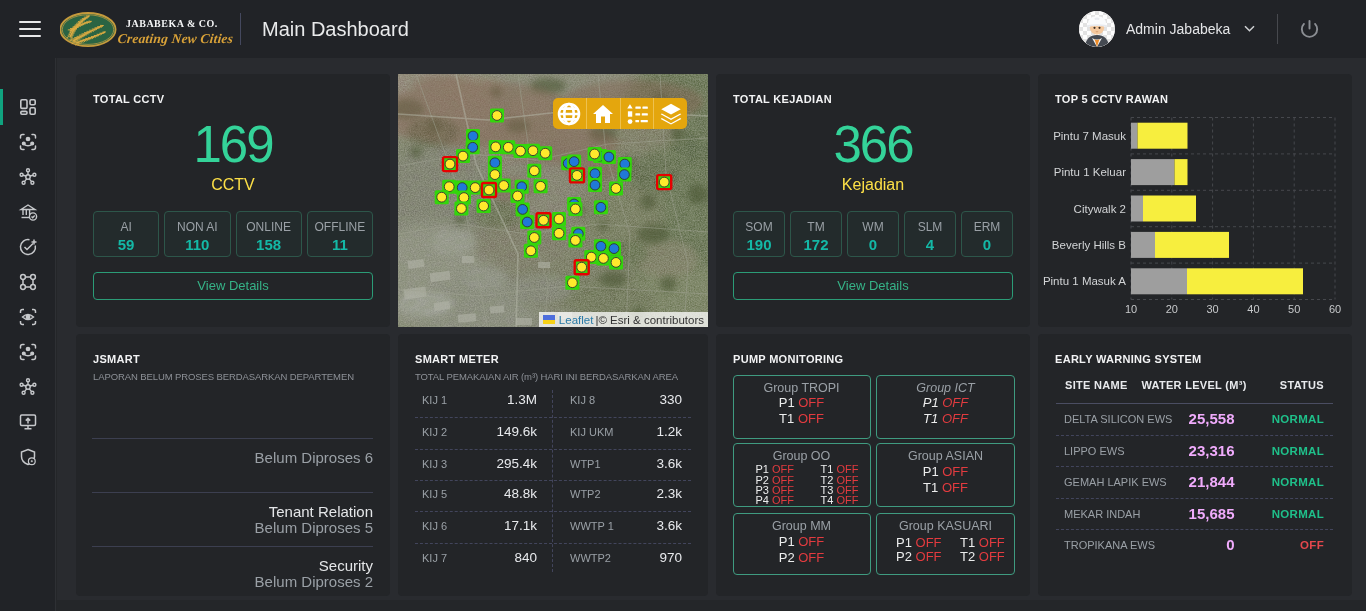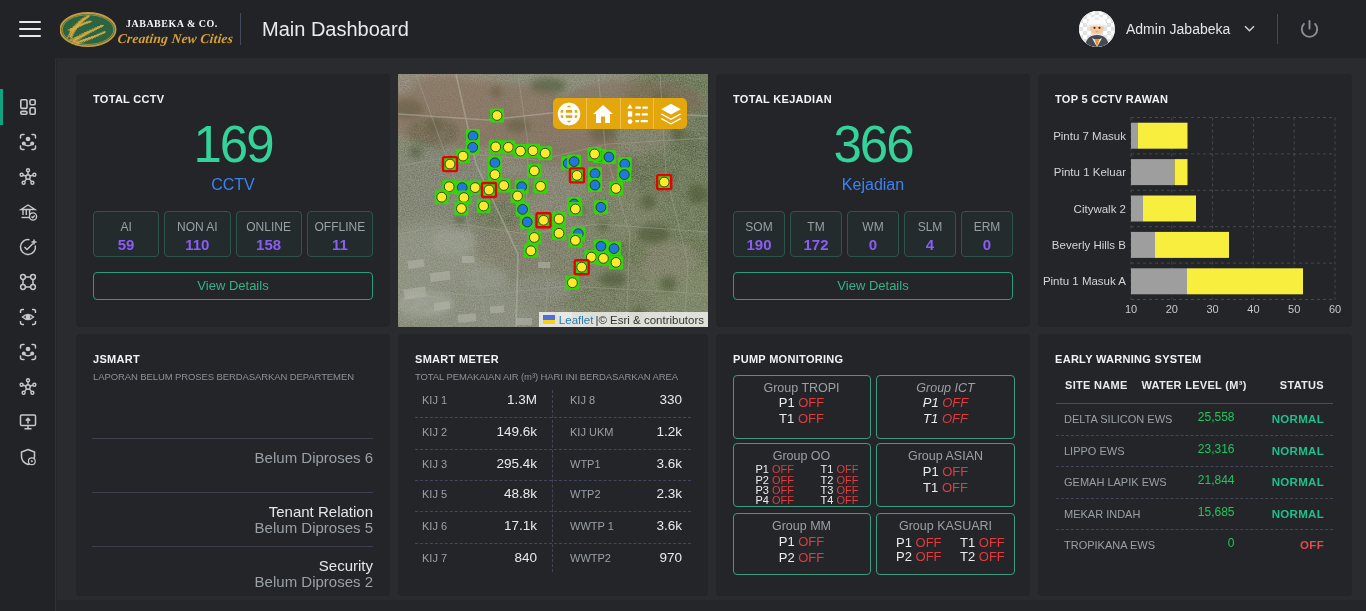--- a/index.html
+++ b/index.html
@@ -34,25 +34,25 @@
 .card-sub { position:absolute; left:17px; top:37px; font-size:9.5px; color:#8d9197; white-space:nowrap; letter-spacing:-0.1px; }
 #c1 { left:76px; top:74px; width:314px; height:253px; }
 #cmap { left:398px; top:74px; width:310px; height:253px; border-radius:0; overflow:hidden; background:#5eead4; }
 #c3 { left:716px; top:74px; width:314px; height:253px; }
 #c4 { left:1038px; top:74px; width:314px; height:253px; }
 #c5 { left:76px; top:334px; width:314px; height:262px; }
 #c6 { left:398px; top:334px; width:310px; height:262px; }
 #c7 { left:716px; top:334px; width:314px; height:262px; }
 #c8 { left:1038px; top:334px; width:314px; height:262px; }
 .bignum { position:absolute; left:0; width:100%; top:44px; text-align:center; font-size:51px; color:#34d399; font-weight:400; letter-spacing:-2px; line-height:54px; }
-.biglabel { position:absolute; left:0; width:100%; top:102px; text-align:center; font-size:16px; color:#3b82f6; }
+.biglabel { position:absolute; left:0; width:100%; top:102px; text-align:center; font-size:16px; color:#fde047; }
 .statrow { position:absolute; left:17px; right:17px; top:137px; display:flex; gap:5px; }
 .statbox { flex:1; height:46px; border:1px solid #2d564a; border-radius:4px; background:rgba(52,211,153,0.04); text-align:center; padding-top:5px; }
 .statbox .sl { font-size:12px; color:#9aa0a6; margin-top:3px; }
-.statbox .sv { font-size:15px; font-weight:bold; color:#8b5cf6; margin-top:2px; }
+.statbox .sv { font-size:15px; font-weight:bold; color:#14b8a6; margin-top:2px; }
 .viewbtn { position:absolute; left:17px; right:17px; top:198px; height:28px; border:1px solid #2b9c77; border-radius:4px; color:#36b287; font-size:13px; text-align:center; line-height:26px; }
 
 .jrow { position:absolute; left:17px; right:17px; text-align:right; }
 .jname { font-size:15px; color:#e4e6e8; line-height:16px; }
 .jsub { font-size:15px; color:#9aa0a6; line-height:16px; }
 .jdiv { position:absolute; left:16px; right:17px; height:1px; background:#3c3f50; }
 
 .mrow { position:absolute; left:0; right:0; height:22px; }
 .ml { position:absolute; font-size:11px; color:#9aa0a6; top:4px; }
 .mv { position:absolute; font-size:13.5px; color:#e8eaed; top:2px; }
@@ -67,21 +67,21 @@
 .poo > div { display:flex; line-height:10.3px; }
 .poo > div > span { text-align:left; white-space:nowrap; } .poo > div > span:first-child { margin-left:22px; width:65px; }
 .pks { font-size:13px; color:#eceded; margin-top:3px; }
 .pks > div { display:flex; line-height:13.5px; }
 .pks > div > span { text-align:left; white-space:nowrap; } .pks > div > span:first-child { margin-left:19px; width:64px; }
 
 .eh { position:absolute; top:45px; font-size:11px; font-weight:bold; color:#e8eaed; letter-spacing:0.3px; }
 .ehline { position:absolute; left:18px; right:19px; top:68.5px; height:1px; background:#4a4d62; }
 .erow { position:absolute; left:0; right:0; height:22px; }
 .en { position:absolute; left:26px; top:5px; font-size:11px; color:#9aa0a6; }
-.ev { position:absolute; right:117.5px; top:2px; font-size:12px; color:#22c55e; }
+.ev { position:absolute; right:117.5px; top:2px; font-size:15px; color:#f0abfc;font-weight:bold; }
 .es { position:absolute; right:28px; top:5px; font-size:11.5px; font-weight:bold; color:#1fc08a; letter-spacing:0.3px; }
 .es.red { color:#e5484d; }
 .ediv { position:absolute; left:18px; right:19px; border-top:1px dashed #42455c; }
 
 </style>
 </head>
 <body>
 <div id="navbar">
   <div id="burger">
       <div></div>

